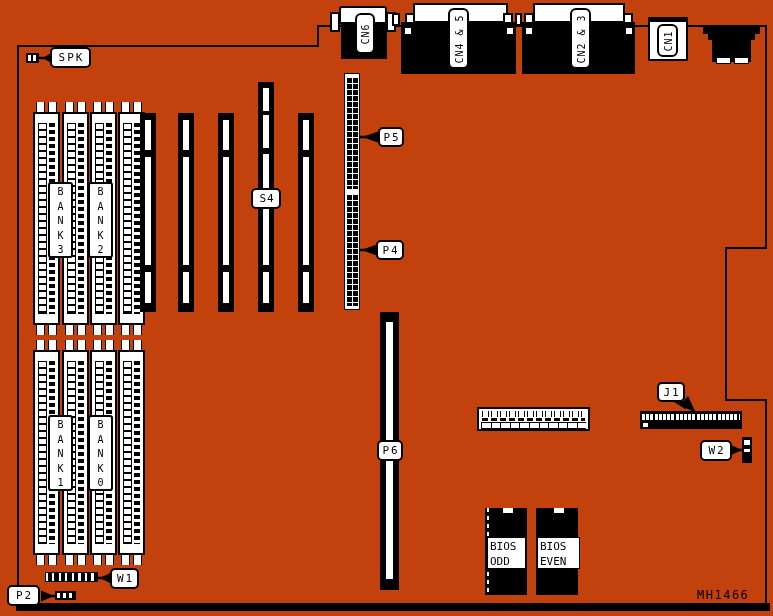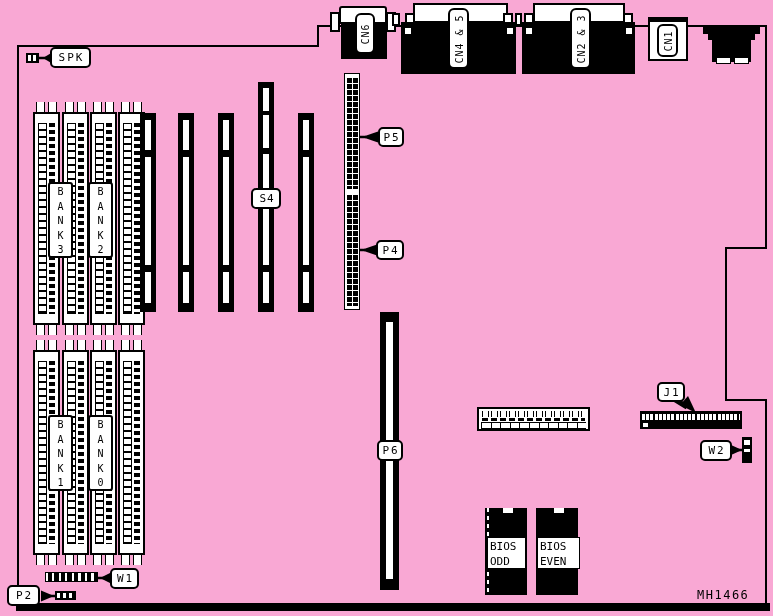--- a/index.html
+++ b/index.html
@@ -1,16 +1,16 @@
 <!DOCTYPE html>
 <html><head>
 <meta charset="utf-8">
 <style>
   html,body{margin:0;padding:0;background:#fff;}
-  #stage{position:relative;width:773px;height:616px;background:#f9a8d4;overflow:hidden;
+  #stage{position:relative;width:773px;height:616px;background:#c2410c;overflow:hidden;
          font-family:"DejaVu Sans Mono",monospace;color:#000;}
   #stage *{box-sizing:border-box;}
   .abs{position:absolute;}
   svg.base{position:absolute;left:0;top:0;}
   
   .tag{position:absolute;background:#fff;border:2px solid #000;border-radius:5px;
        display:flex;align-items:center;justify-content:center;
        font-size:11px;letter-spacing:2px;padding-left:2px;z-index:30;}
   
   .pill{position:absolute;background:#fff;border:2px solid #000;border-radius:6px;z-index:25;}

